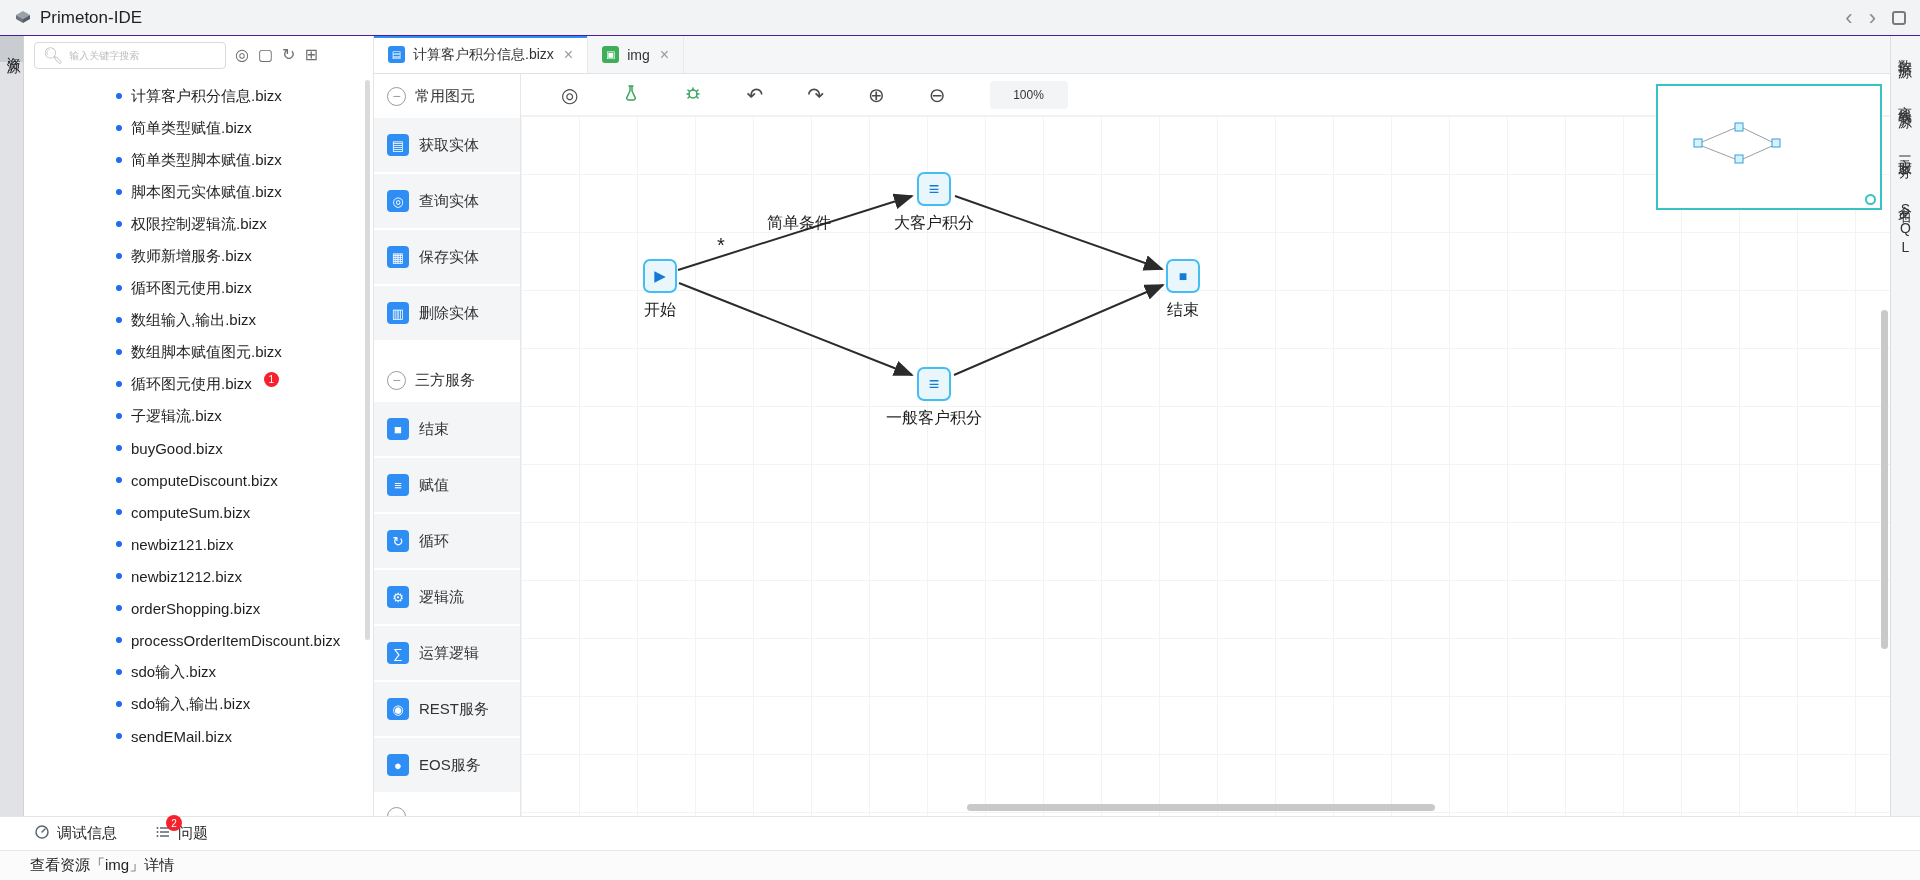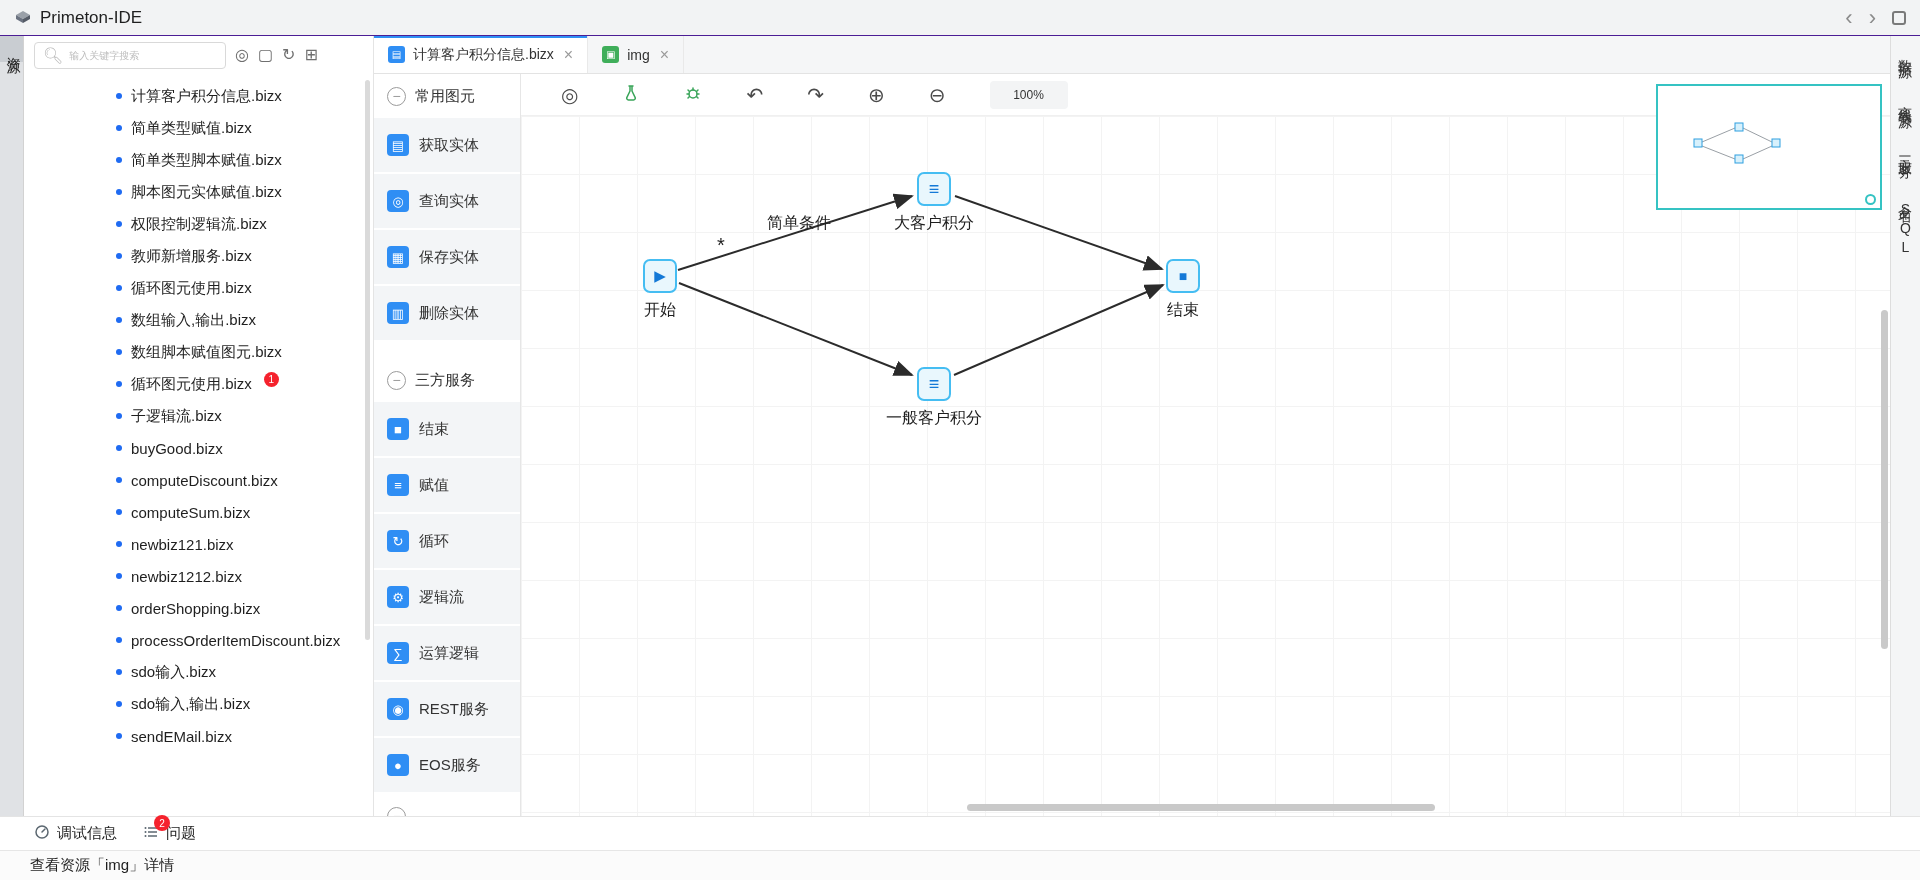--- a/index.html
+++ b/index.html
@@ -93,21 +93,21 @@
   .h-scroll { position:absolute; left:446px; bottom:5px; width:468px; height:7px; border-radius:4px; background:#c9c9c9; }
   .v-scroll { position:absolute; right:2px; top:194px; width:7px; height:339px; border-radius:4px; background:#c9c9c9; }
 
   
   .right-rail { width:30px; flex:0 0 auto; background:#f4f5f6; border-left:1px solid #ddd;
     display:flex; flex-direction:column; align-items:center; padding-top:12px; gap:38px; }
   .right-tab { writing-mode:vertical-rl; text-orientation:upright; font-size:14px; letter-spacing:3px; color:#333; }
 
   
   .bottom-bar { height:34px; flex:0 0 auto; border-top:1px solid #e4e4e4; background:#fff; position:relative;
-    display:flex; align-items:center; gap:26px; padding-left:34px; font-size:15px; }
+    display:flex; align-items:center; gap:38px; padding-left:34px; font-size:15px; }
   .bb-item { display:flex; align-items:center; gap:7px; position:relative; }
   .bb-badge { position:absolute; top:-9px; left:11px; min-width:16px; height:16px; border-radius:8px;
     background:#f5222d; color:#fff; font-size:10px; display:flex; align-items:center; justify-content:center; padding:0 4px; }
   .status-bar { height:30px; flex:0 0 auto; background:#fbfbfb; border-top:1px solid #e6e6e6;
     display:flex; align-items:center; padding-left:30px; font-size:15px; }
 </style>
 </head>
 <body>
 
 <div class="app">

